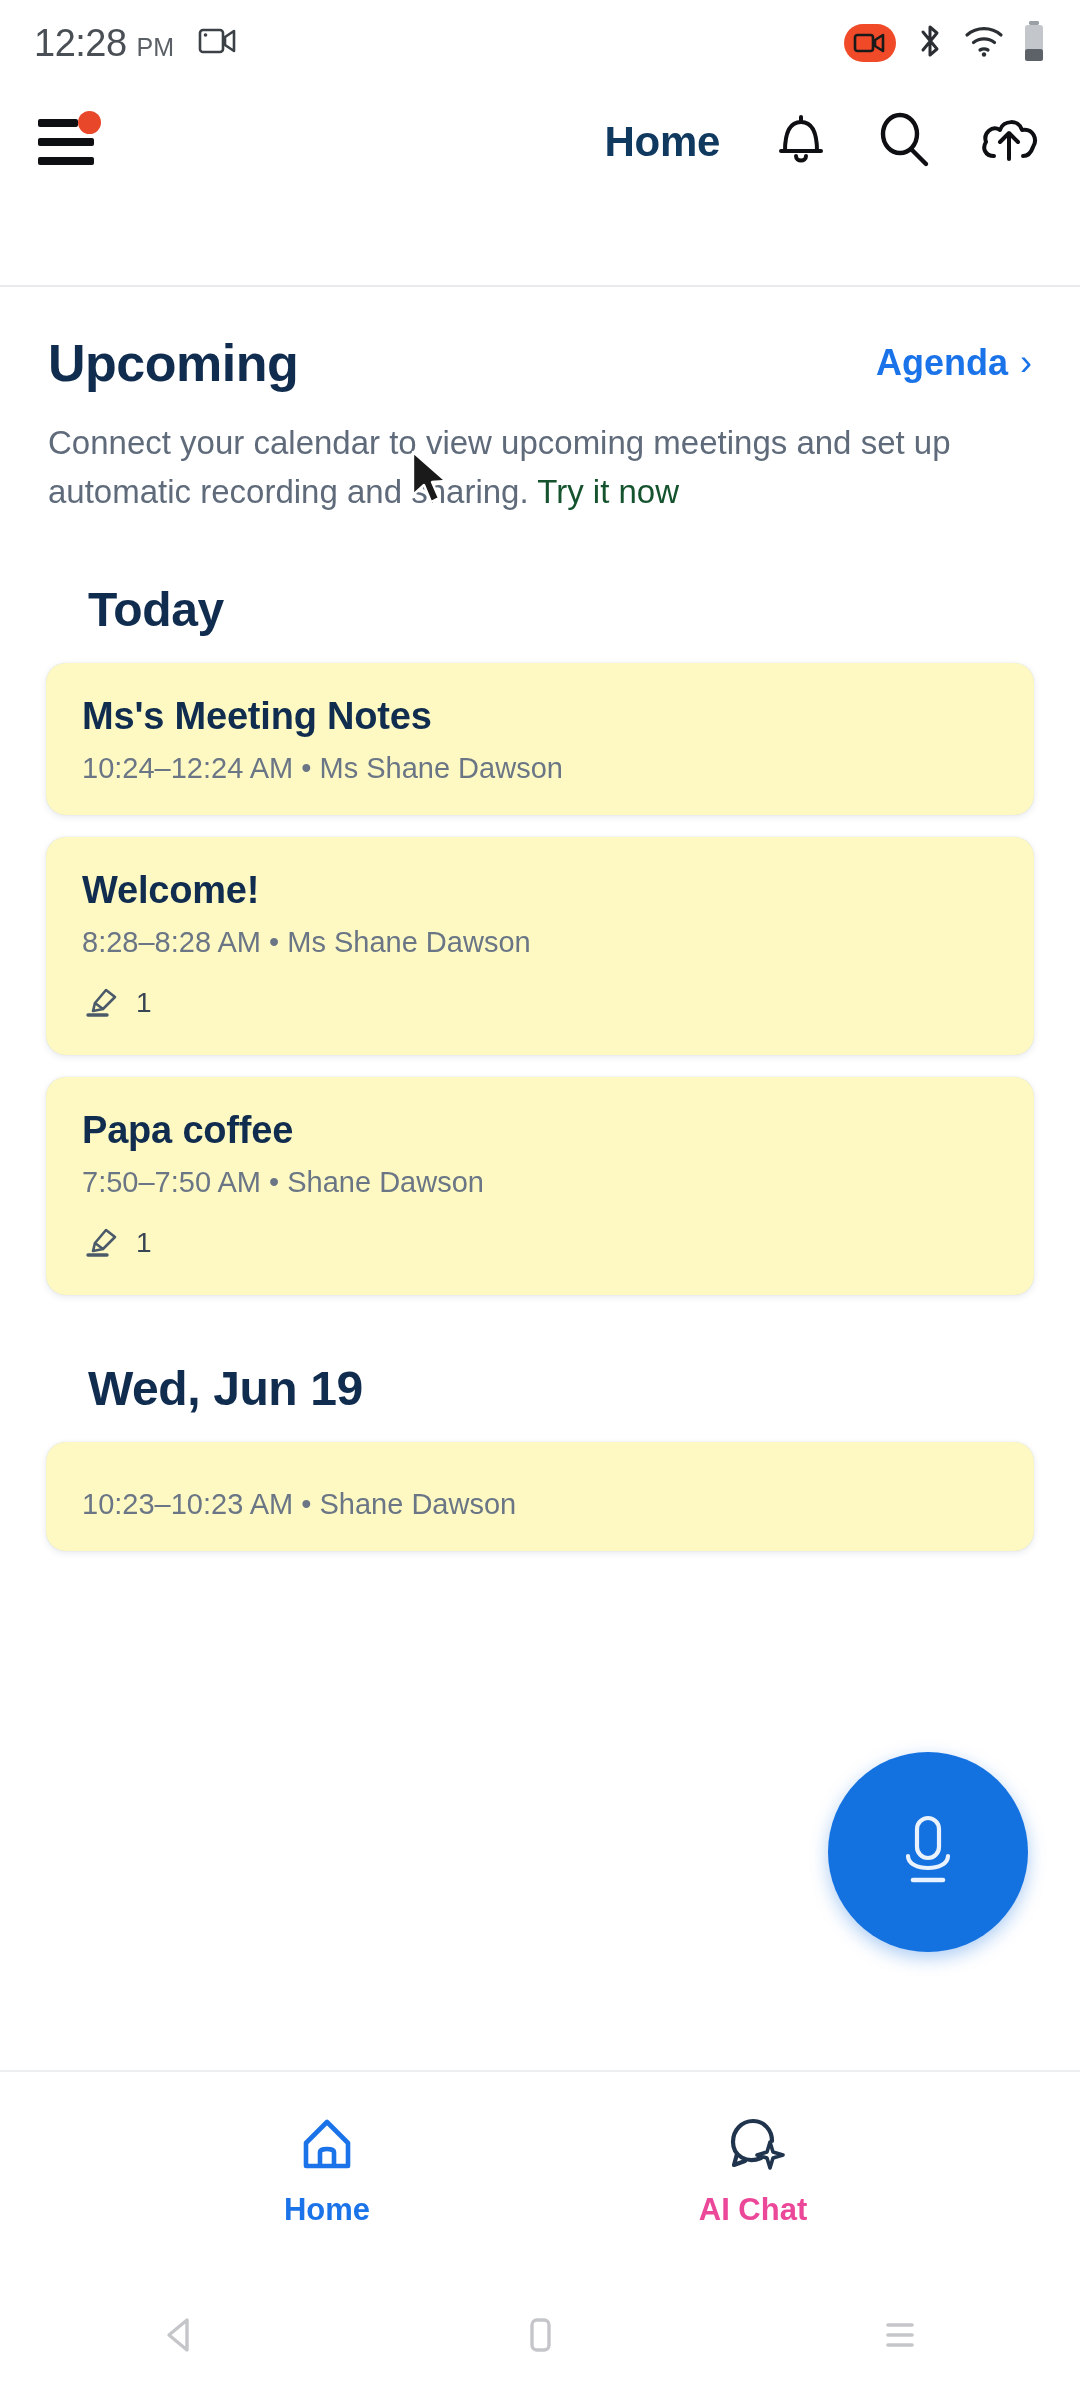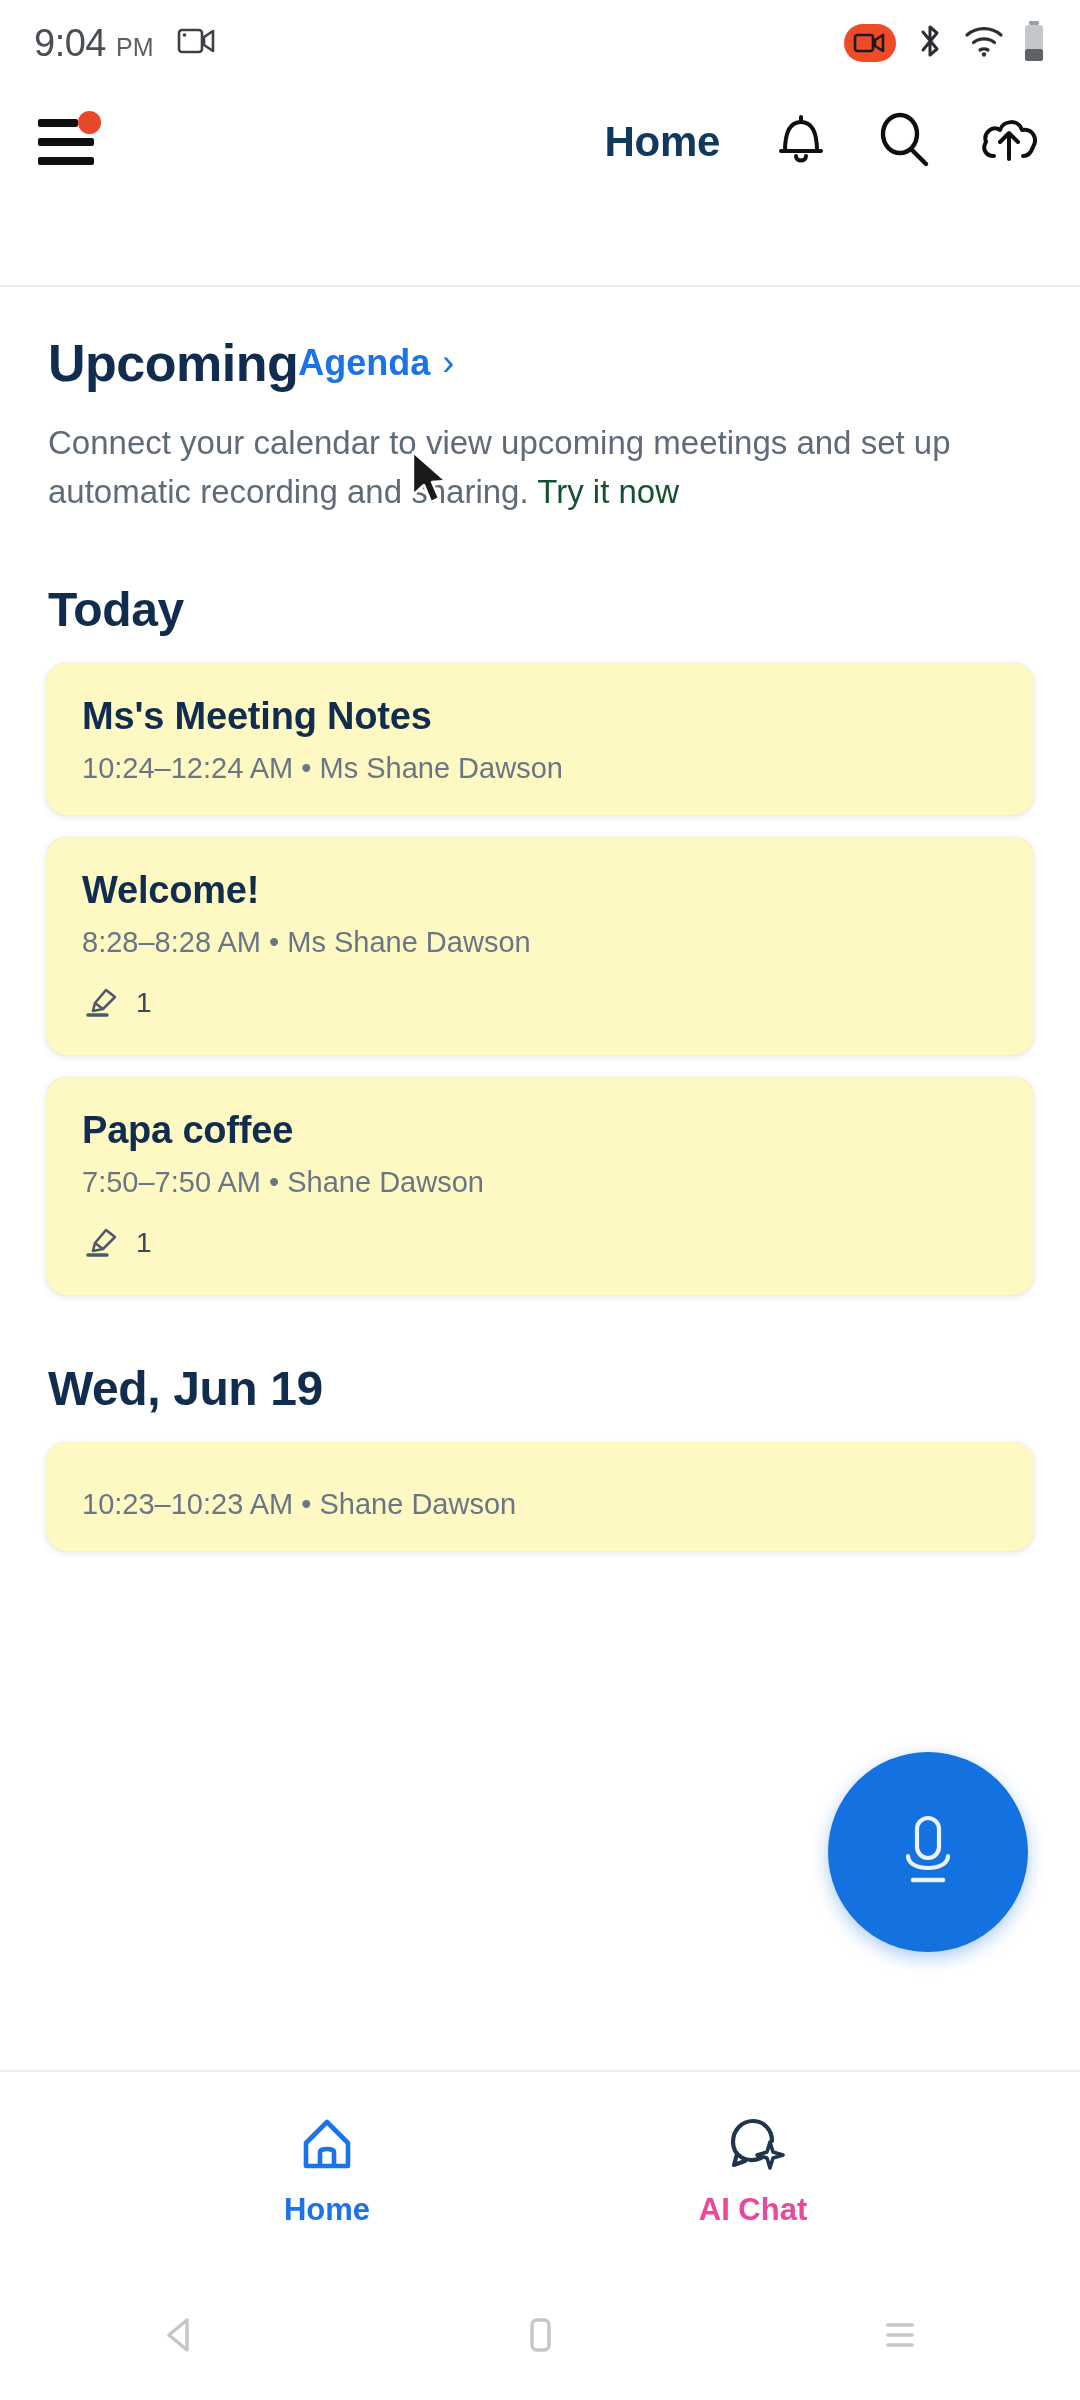--- a/index.html
+++ b/index.html
@@ -43,39 +43,39 @@
   }
   .app-title {
     font-size:42px; font-weight:700; color:#10395f; letter-spacing:-0.3px;
     margin-right:8px;
   }
   .divider-line { position:absolute; left:0; right:0; top:285px; height:2px; background:#e9eaec; }
 
   
   .content { position:absolute; top:288px; left:0; right:0; bottom:330px; overflow:hidden; }
   .section-row {
-    display:flex; align-items:center; 
+    display:flex; align-items:center; justify-content:space-between;
     padding:45px 48px 0 48px;
   }
   .h-upcoming { font-size:52px; font-weight:700; color:#102c4e; letter-spacing:-0.5px; }
   .agenda-link {
     display:flex; align-items:center; gap:12px;
     font-size:36px; font-weight:600; color:#1a73e8;
   }
   .agenda-chev { font-size:36px; font-weight:400; color:#1a73e8; line-height:1; }
 
   .blurb {
     padding:26px 48px 0 48px;
     font-size:33px; line-height:1.47; color:#5f6b7a; max-width:1000px;
   }
   .blurb .lnk { color:#14532d; }
 
   .h-day {
     padding:66px 48px 0 48px;
-    font-size:48px; font-weight:700; color:#102c4e; letter-spacing:-0.4px;
+    font-size:48px; font-weight:700; color:#102c4e; letter-spacing:-0.4px;margin-left:40px;
   }
 
   .card-list { padding:26px 46px 0 46px; display:flex; flex-direction:column; gap:22px; }
   .card {
     background:#fef9c3; border-radius:20px;
     box-shadow:0 2px 7px rgba(16,44,78,0.10), 0 0 1px rgba(16,44,78,0.18);
     padding:32px 36px 30px 36px;
   }
   .card-title { font-size:38px; font-weight:700; color:#102c4e; letter-spacing:-0.2px; }
   .card-sub { margin-top:14px; font-size:29px; color:#6a7685; }
@@ -112,21 +112,21 @@
   }
   .sysbtn { width:120px; height:120px; display:flex; align-items:center; justify-content:center; }
 </style>
 </head>
 <body>
 
 <div class="screen">
 
   <div class="statusbar">
     <div class="sb-left">
-      <span class="sb-time">9:04</span>
+      <span class="sb-time">12:28</span>
       <span class="sb-ampm">PM</span>
       <span class="sb-icon">
         <svg width="40" height="32" viewBox="0 0 40 32">
           <rect x="2" y="5" width="23" height="22" rx="3" fill="none" stroke="#3c4147" stroke-width="2.6"></rect>
           <circle cx="7.5" cy="10" r="1.8" fill="#3c4147"></circle>
           <path d="M27 12 L36 6 L36 26 L27 20 Z" fill="none" stroke="#3c4147" stroke-width="2.6" stroke-linejoin="round"></path>
         </svg>
       </span>
     </div>
     <div class="sb-right">

